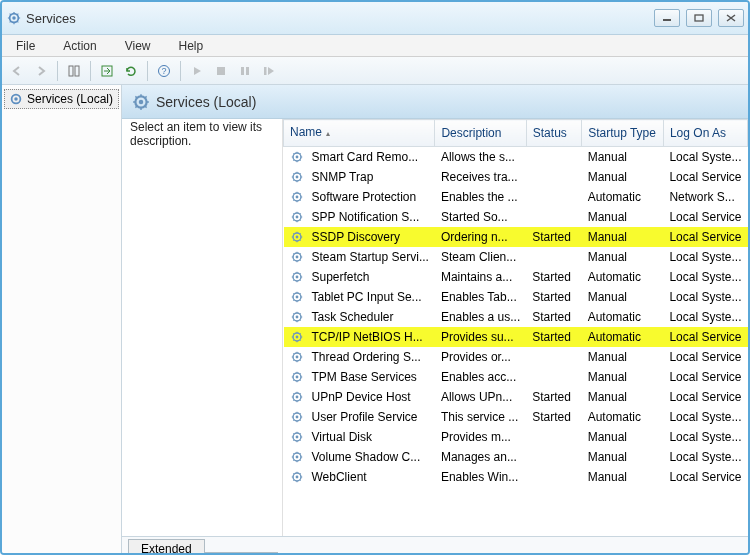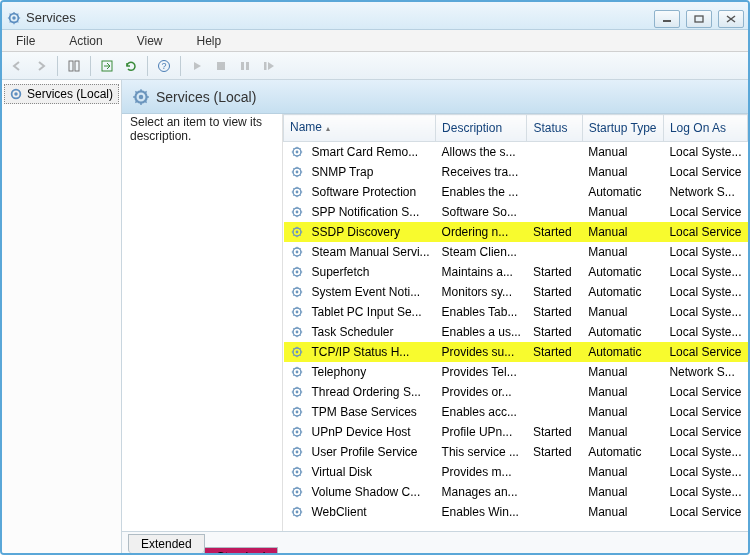--- a/index.html
+++ b/index.html
@@ -1,22 +1,22 @@
 <!DOCTYPE html>
 <html><head>
 <meta charset="utf-8">
 <style>
   * { box-sizing: border-box; }
   body { margin: 0; font-family: "Segoe UI", Tahoma, sans-serif; font-size: 12px; background: #fff; width: 750px; height: 555px; overflow: hidden; border: 2px solid #5aa7d8; border-radius: 4px; }
-  .titlebar { height: 28px; background: linear-gradient(#eef6fc, #d8ebf7); display: flex; align-items: flex-start; padding: 8px 4px; border-bottom: 1px solid #b8d0e0; }
+  .titlebar { height: 28px; background: linear-gradient(#eef6fc, #d8ebf7); display: flex; align-items: center; padding: 16px 4px; border-bottom: 1px solid #b8d0e0; }
   .titlebar .icon { width: 16px; height: 16px; margin-right: 4px; display: flex; align-items:center; justify-content:center; }
   .titlebar .title { font-size: 13px; color: #333; }
   .winbtns { margin-left: auto; display: flex; gap: 6px; }
   .winbtn { width: 26px; height: 18px; border: 1px solid #8fb3cc; border-radius: 2px; background: linear-gradient(#f8fbfd,#dce9f2); display: flex; align-items:center; justify-content:center; font-size: 10px; color:#555; cursor:pointer; }
-  .menubar { height: 22px; display: flex; align-items: center; padding: 0 6px; gap: 18px; background: #f4f4f4; border-bottom: 1px solid #d0d0d0; }
+  .menubar { height: 22px; display: flex; align-items: center; padding: 0 6px; gap: 12px; background: #f4f4f4; border-bottom: 1px solid #d0d0d0; }
   .menuitem { padding: 2px 8px; color: #333; cursor: default; }
   .toolbar { height: 28px; display: flex; align-items: center; padding: 0 4px; gap: 2px; background: linear-gradient(#f7fafc,#e9f1f7); border-bottom: 1px solid #c9d6df; }
   .tbtn { width: 22px; height: 22px; display:flex; align-items:center; justify-content:center; border: 1px solid transparent; border-radius:2px; color:#555; cursor:pointer; }
   .tbtn.disabled { opacity:0.45; cursor:default; }
   .tbsep { width:1px; height:20px; background:#c0cdd5; margin:0 3px; }
   .main { display:flex; height: calc(555px - 28px - 22px - 28px - 4px); }
   .tree { width: 120px; border-right: 1px solid #c9d6df; padding: 4px 2px; background:#fcfcfc; }
   .tree-item { display:flex; align-items:center; padding:2px 4px; gap:4px; cursor:default; }
   .tree-item.selected { background:#f0f0f0; border:1px dotted #888; }
   .content { flex:1; display:flex; flex-direction:column; overflow:hidden; }
@@ -248,21 +248,21 @@
                     <span>
                       <svg class="svc-icon" viewBox="0 0 16 16">
                         <circle cx="8" cy="8" r="4.5" fill="none" stroke="#6b95bd" stroke-width="1.6"></circle>
                         <circle cx="8" cy="8" r="1.6" fill="#6b95bd"></circle>
                         <path d="M8 2v1.5M8 12.5V14M2 8h1.5M12.5 8H14M3.8 3.8l1 1M11.2 11.2l1 1M3.8 12.2l1-1M11.2 4.8l1-1" stroke="#6b95bd" stroke-width="1.1"></path>
                       </svg>
                     </span>
                     <span>SPP Notification S...</span>
                   </div>
                 </td>
-                <td>Software So...</td>
+                <td>Started So...</td>
                 <td></td>
                 <td>Manual</td>
                 <td>Local Service</td>
               </tr>
               <tr class="hl">
                 <td>
                   <div class="row-name">
                     <span>
                       <svg class="svc-icon" viewBox="0 0 16 16">
                         <circle cx="8" cy="8" r="4.5" fill="none" stroke="#6b95bd" stroke-width="1.6"></circle>
@@ -281,21 +281,21 @@
               <tr>
                 <td>
                   <div class="row-name">
                     <span>
                       <svg class="svc-icon" viewBox="0 0 16 16">
                         <circle cx="8" cy="8" r="4.5" fill="none" stroke="#6b95bd" stroke-width="1.6"></circle>
                         <circle cx="8" cy="8" r="1.6" fill="#6b95bd"></circle>
                         <path d="M8 2v1.5M8 12.5V14M2 8h1.5M12.5 8H14M3.8 3.8l1 1M11.2 11.2l1 1M3.8 12.2l1-1M11.2 4.8l1-1" stroke="#6b95bd" stroke-width="1.1"></path>
                       </svg>
                     </span>
-                    <span>Steam Manual Servi...</span>
+                    <span>Steam Startup Servi...</span>
                   </div>
                 </td>
                 <td>Steam Clien...</td>
                 <td></td>
                 <td>Manual</td>
                 <td>Local Syste...</td>
               </tr>
               <tr>
                 <td>
                   <div class="row-name">
@@ -317,99 +317,63 @@
               <tr>
                 <td>
                   <div class="row-name">
                     <span>
                       <svg class="svc-icon" viewBox="0 0 16 16">
                         <circle cx="8" cy="8" r="4.5" fill="none" stroke="#6b95bd" stroke-width="1.6"></circle>
                         <circle cx="8" cy="8" r="1.6" fill="#6b95bd"></circle>
                         <path d="M8 2v1.5M8 12.5V14M2 8h1.5M12.5 8H14M3.8 3.8l1 1M11.2 11.2l1 1M3.8 12.2l1-1M11.2 4.8l1-1" stroke="#6b95bd" stroke-width="1.1"></path>
                       </svg>
                     </span>
-                    <span>System Event Noti...</span>
-                  </div>
-                </td>
-                <td>Monitors sy...</td>
+                    <span>Tablet PC Input Se...</span>
+                  </div>
+                </td>
+                <td>Enables Tab...</td>
+                <td>Started</td>
+                <td>Manual</td>
+                <td>Local Syste...</td>
+              </tr>
+              <tr>
+                <td>
+                  <div class="row-name">
+                    <span>
+                      <svg class="svc-icon" viewBox="0 0 16 16">
+                        <circle cx="8" cy="8" r="4.5" fill="none" stroke="#6b95bd" stroke-width="1.6"></circle>
+                        <circle cx="8" cy="8" r="1.6" fill="#6b95bd"></circle>
+                        <path d="M8 2v1.5M8 12.5V14M2 8h1.5M12.5 8H14M3.8 3.8l1 1M11.2 11.2l1 1M3.8 12.2l1-1M11.2 4.8l1-1" stroke="#6b95bd" stroke-width="1.1"></path>
+                      </svg>
+                    </span>
+                    <span>Task Scheduler</span>
+                  </div>
+                </td>
+                <td>Enables a us...</td>
                 <td>Started</td>
                 <td>Automatic</td>
                 <td>Local Syste...</td>
               </tr>
-              <tr>
-                <td>
-                  <div class="row-name">
-                    <span>
-                      <svg class="svc-icon" viewBox="0 0 16 16">
-                        <circle cx="8" cy="8" r="4.5" fill="none" stroke="#6b95bd" stroke-width="1.6"></circle>
-                        <circle cx="8" cy="8" r="1.6" fill="#6b95bd"></circle>
-                        <path d="M8 2v1.5M8 12.5V14M2 8h1.5M12.5 8H14M3.8 3.8l1 1M11.2 11.2l1 1M3.8 12.2l1-1M11.2 4.8l1-1" stroke="#6b95bd" stroke-width="1.1"></path>
-                      </svg>
-                    </span>
-                    <span>Tablet PC Input Se...</span>
-                  </div>
-                </td>
-                <td>Enables Tab...</td>
-                <td>Started</td>
-                <td>Manual</td>
-                <td>Local Syste...</td>
-              </tr>
-              <tr>
-                <td>
-                  <div class="row-name">
-                    <span>
-                      <svg class="svc-icon" viewBox="0 0 16 16">
-                        <circle cx="8" cy="8" r="4.5" fill="none" stroke="#6b95bd" stroke-width="1.6"></circle>
-                        <circle cx="8" cy="8" r="1.6" fill="#6b95bd"></circle>
-                        <path d="M8 2v1.5M8 12.5V14M2 8h1.5M12.5 8H14M3.8 3.8l1 1M11.2 11.2l1 1M3.8 12.2l1-1M11.2 4.8l1-1" stroke="#6b95bd" stroke-width="1.1"></path>
-                      </svg>
-                    </span>
-                    <span>Task Scheduler</span>
-                  </div>
-                </td>
-                <td>Enables a us...</td>
+              <tr class="hl">
+                <td>
+                  <div class="row-name">
+                    <span>
+                      <svg class="svc-icon" viewBox="0 0 16 16">
+                        <circle cx="8" cy="8" r="4.5" fill="none" stroke="#6b95bd" stroke-width="1.6"></circle>
+                        <circle cx="8" cy="8" r="1.6" fill="#6b95bd"></circle>
+                        <path d="M8 2v1.5M8 12.5V14M2 8h1.5M12.5 8H14M3.8 3.8l1 1M11.2 11.2l1 1M3.8 12.2l1-1M11.2 4.8l1-1" stroke="#6b95bd" stroke-width="1.1"></path>
+                      </svg>
+                    </span>
+                    <span>TCP/IP NetBIOS H...</span>
+                  </div>
+                </td>
+                <td>Provides su...</td>
                 <td>Started</td>
                 <td>Automatic</td>
-                <td>Local Syste...</td>
-              </tr>
-              <tr class="hl">
-                <td>
-                  <div class="row-name">
-                    <span>
-                      <svg class="svc-icon" viewBox="0 0 16 16">
-                        <circle cx="8" cy="8" r="4.5" fill="none" stroke="#6b95bd" stroke-width="1.6"></circle>
-                        <circle cx="8" cy="8" r="1.6" fill="#6b95bd"></circle>
-                        <path d="M8 2v1.5M8 12.5V14M2 8h1.5M12.5 8H14M3.8 3.8l1 1M11.2 11.2l1 1M3.8 12.2l1-1M11.2 4.8l1-1" stroke="#6b95bd" stroke-width="1.1"></path>
-                      </svg>
-                    </span>
-                    <span>TCP/IP Status H...</span>
-                  </div>
-                </td>
-                <td>Provides su...</td>
-                <td>Started</td>
-                <td>Automatic</td>
-                <td>Local Service</td>
-              </tr>
-              <tr>
-                <td>
-                  <div class="row-name">
-                    <span>
-                      <svg class="svc-icon" viewBox="0 0 16 16">
-                        <circle cx="8" cy="8" r="4.5" fill="none" stroke="#6b95bd" stroke-width="1.6"></circle>
-                        <circle cx="8" cy="8" r="1.6" fill="#6b95bd"></circle>
-                        <path d="M8 2v1.5M8 12.5V14M2 8h1.5M12.5 8H14M3.8 3.8l1 1M11.2 11.2l1 1M3.8 12.2l1-1M11.2 4.8l1-1" stroke="#6b95bd" stroke-width="1.1"></path>
-                      </svg>
-                    </span>
-                    <span>Telephony</span>
-                  </div>
-                </td>
-                <td>Provides Tel...</td>
-                <td></td>
-                <td>Manual</td>
-                <td>Network S...</td>
+                <td>Local Service</td>
               </tr>
               <tr>
                 <td>
                   <div class="row-name">
                     <span>
                       <svg class="svc-icon" viewBox="0 0 16 16">
                         <circle cx="8" cy="8" r="4.5" fill="none" stroke="#6b95bd" stroke-width="1.6"></circle>
                         <circle cx="8" cy="8" r="1.6" fill="#6b95bd"></circle>
                         <path d="M8 2v1.5M8 12.5V14M2 8h1.5M12.5 8H14M3.8 3.8l1 1M11.2 11.2l1 1M3.8 12.2l1-1M11.2 4.8l1-1" stroke="#6b95bd" stroke-width="1.1"></path>
                       </svg>
@@ -446,21 +410,21 @@
                     <span>
                       <svg class="svc-icon" viewBox="0 0 16 16">
                         <circle cx="8" cy="8" r="4.5" fill="none" stroke="#6b95bd" stroke-width="1.6"></circle>
                         <circle cx="8" cy="8" r="1.6" fill="#6b95bd"></circle>
                         <path d="M8 2v1.5M8 12.5V14M2 8h1.5M12.5 8H14M3.8 3.8l1 1M11.2 11.2l1 1M3.8 12.2l1-1M11.2 4.8l1-1" stroke="#6b95bd" stroke-width="1.1"></path>
                       </svg>
                     </span>
                     <span>UPnP Device Host</span>
                   </div>
                 </td>
-                <td>Profile UPn...</td>
+                <td>Allows UPn...</td>
                 <td>Started</td>
                 <td>Manual</td>
                 <td>Local Service</td>
               </tr>
               <tr>
                 <td>
                   <div class="row-name">
                     <span>
                       <svg class="svc-icon" viewBox="0 0 16 16">
                         <circle cx="8" cy="8" r="4.5" fill="none" stroke="#6b95bd" stroke-width="1.6"></circle>

